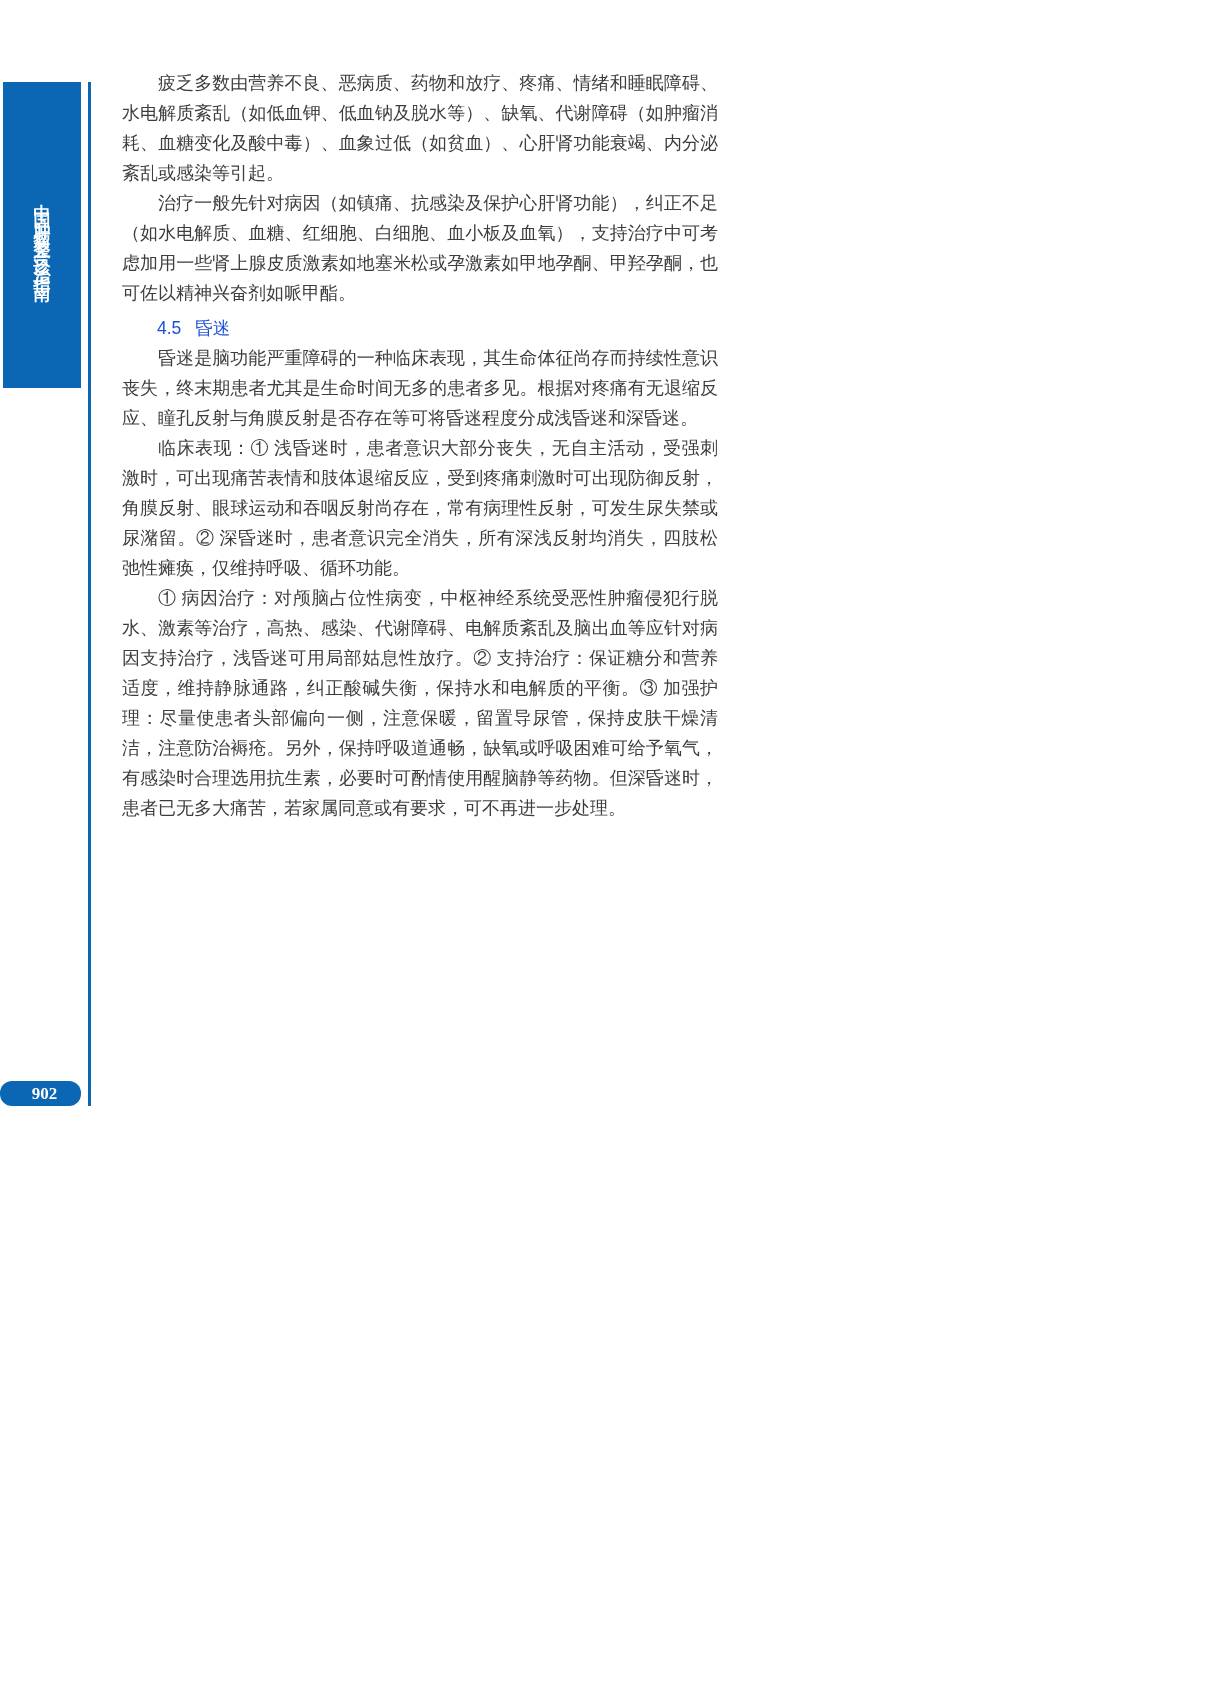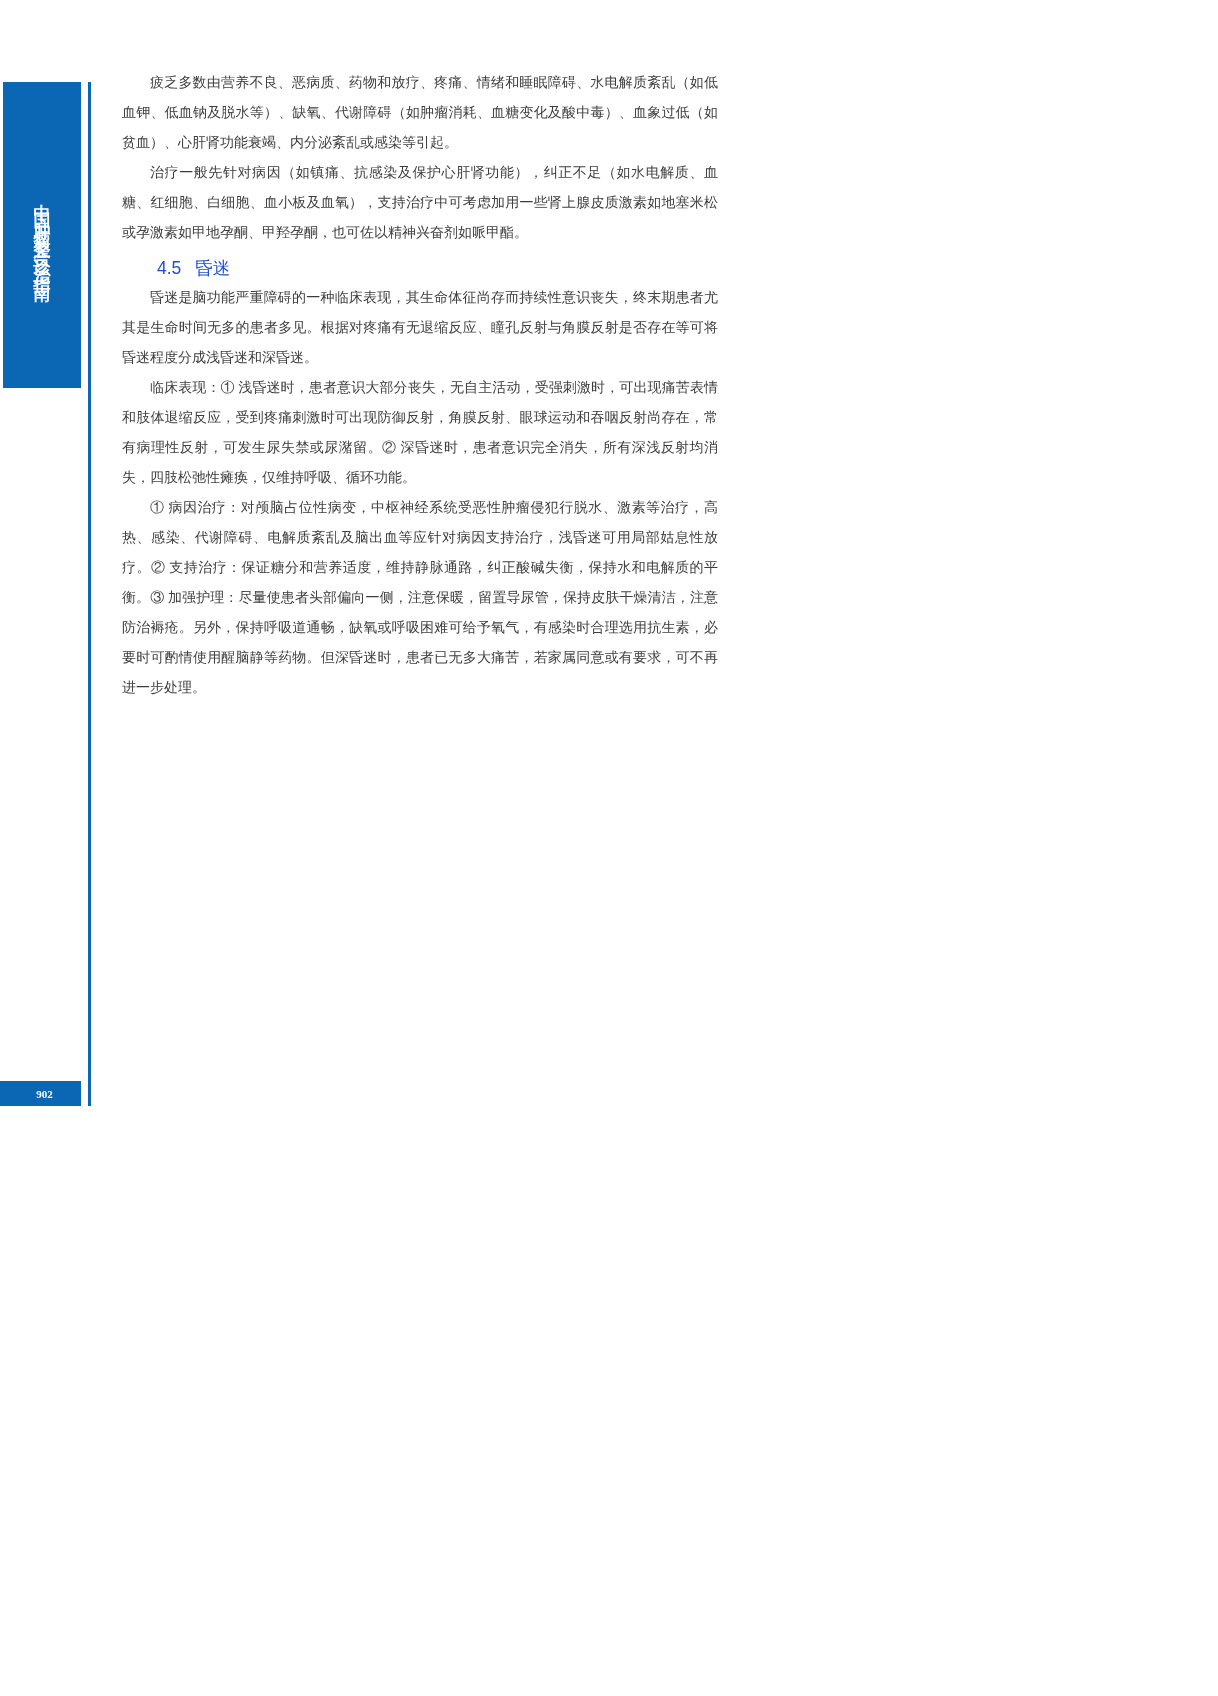--- a/index.html
+++ b/index.html
@@ -59,33 +59,34 @@
     height: 25px;
     background: #0b66b3;
     color: #ffffff;
     display: flex;
     align-items: center;
     justify-content: center;
     padding-left: 8px;
     box-sizing: border-box;
     font-family: "Liberation Serif", "DejaVu Serif", serif;
     font-weight: bold;
-    font-size: 11px;
+    font-size: 17px;
+    border-radius: 12px;
   }
   
   .content {
     position: absolute;
     left: 122px;
     top: 68px;
     width: 596px;
   }
   .content p {
     margin: 0;
     text-indent: 2em;
-    font-size: 14px;
+    font-size: 18px;
     line-height: 30px;
     color: #3d3d3d;
     text-align: justify;
     font-family: "Liberation Serif", "DejaVu Serif", serif;
   }
   .section-heading {
     margin: 5px 0 0 0;
     padding-left: 2em;
     font-family: "Liberation Sans", "DejaVu Sans", sans-serif;
     font-weight: 500;

